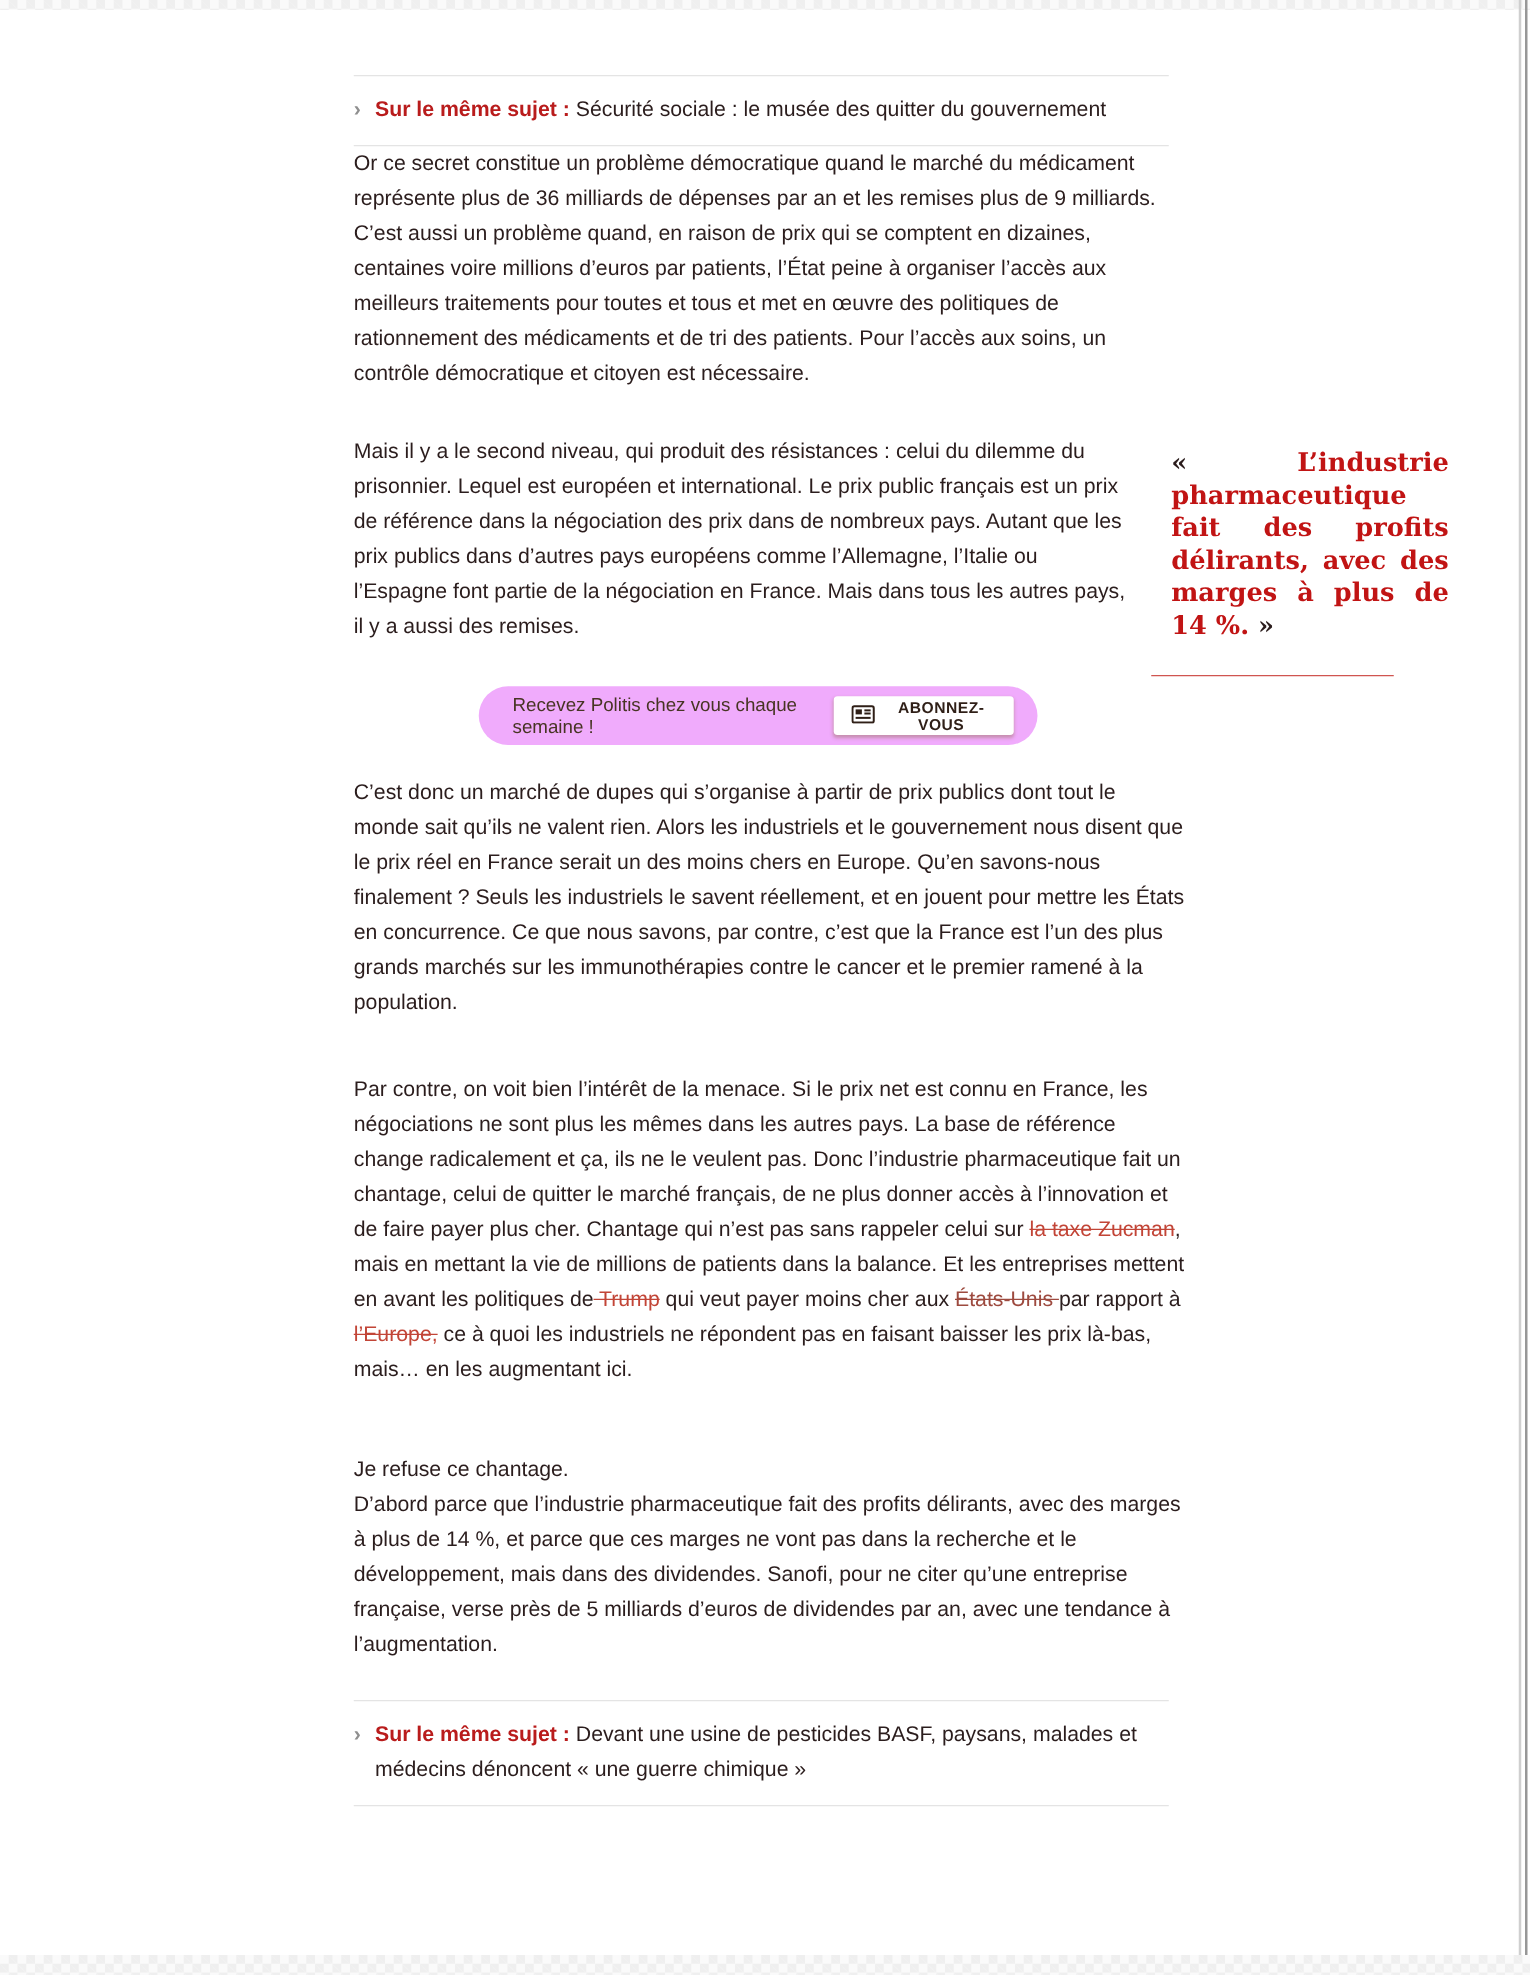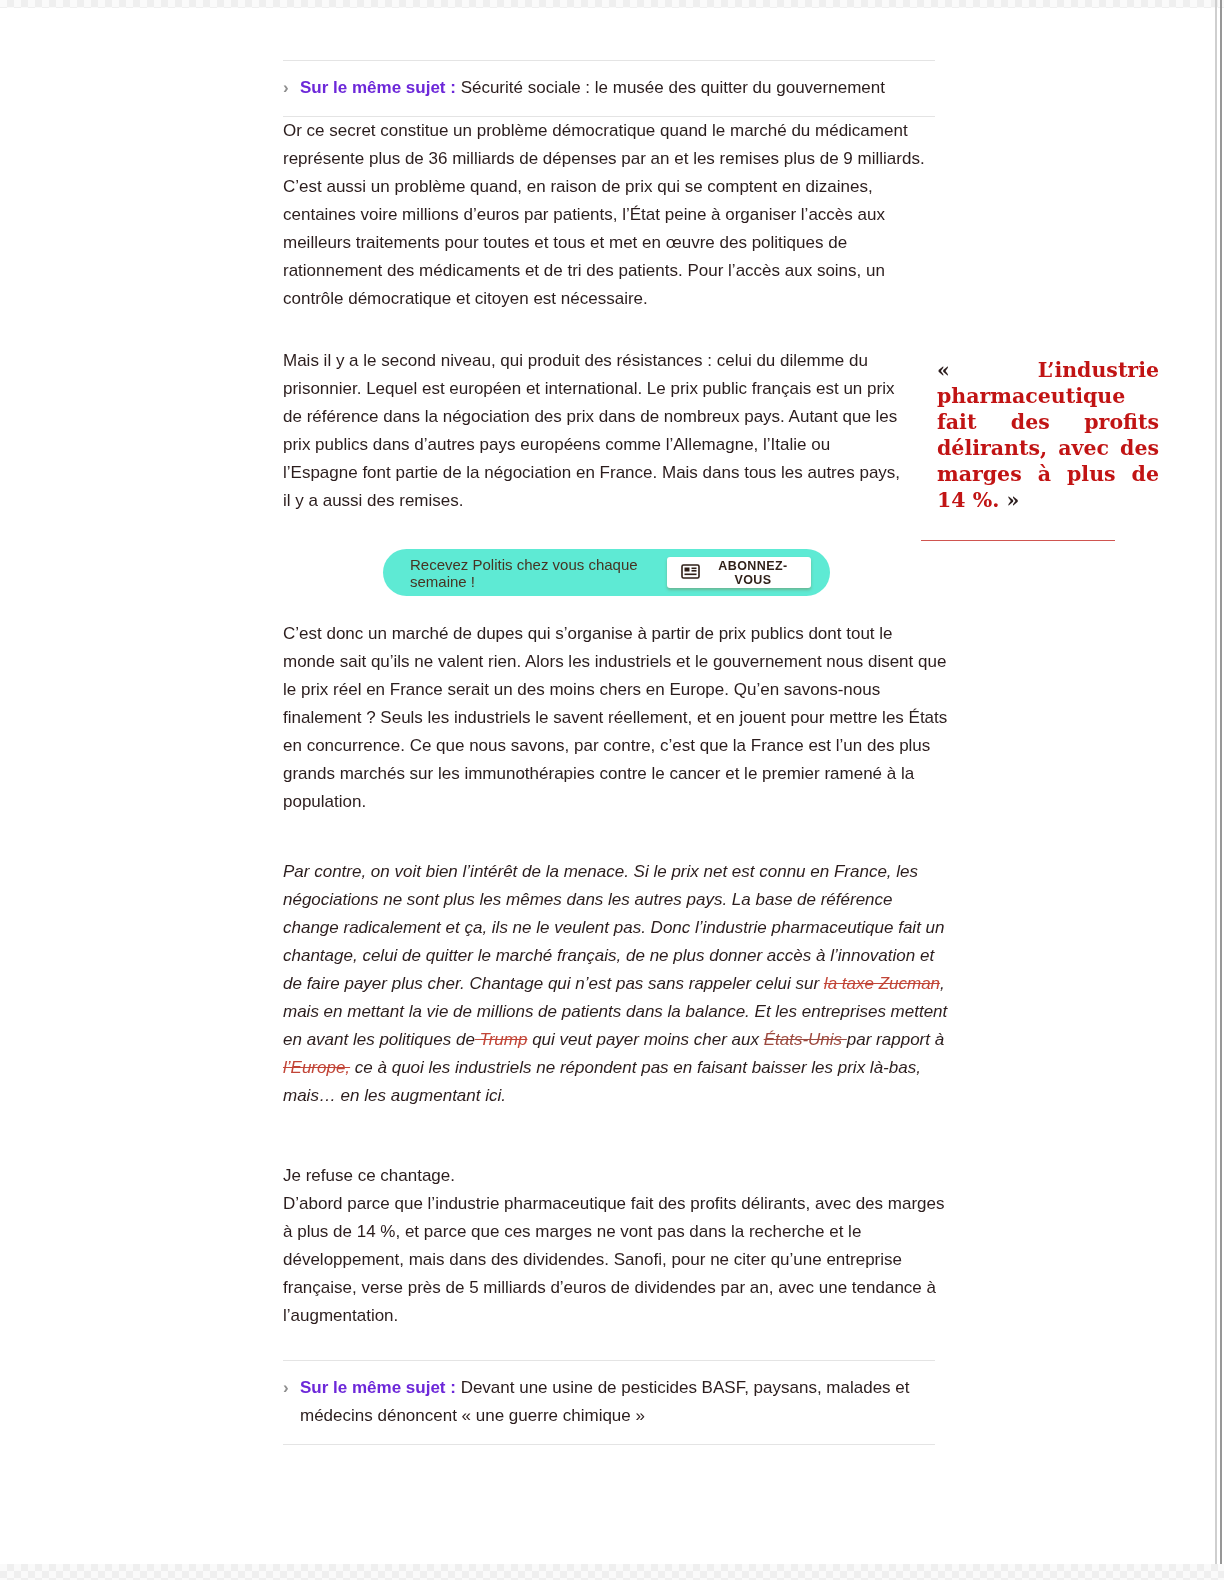--- a/index.html
+++ b/index.html
@@ -55,34 +55,34 @@
   .related.bottom-block { margin-top: 30px; }
   .related-row { display: flex; align-items: flex-start; }
   .chevron {
     color: #8f8f8f;
     font-size: 17px;
     line-height: 28px;
     width: 17px;
     flex: 0 0 17px;
     font-weight: bold;
   }
-  .related-label { color: #6d28d9; font-weight: bold; }
+  .related-label { color: #b91c1c; font-weight: bold; }
   .related-link { color: #2b1d1d; text-decoration: none; cursor: pointer; }
 
   
   .body-p {
     width: 665px;
     font-size: 17px;
     line-height: 28px;
     color: #2b1d1d;
     margin: 0;
   }
   .p1 { }
   .p3 { margin-top: 24px; }
-  .p4 { margin-top: 42px; font-style: italic; }
+  .p4 { margin-top: 42px; }
   .p5 { margin-top: 52px; }
   .p6 { }
 
   .inline-link {
     color: #c24537;
     text-decoration: line-through;
     cursor: pointer;
   }
   .inline-link.visited { color: #9d4a3f; }
 
@@ -112,21 +112,21 @@
     width: 194px;
     margin: 27px 0 0 0;
   }
 
   
   .banner {
     margin-top: 34px;
     margin-left: 100px;
     width: 447px;
     height: 47px;
-    background: #5eead4;
+    background: #f0abfc;
     border-radius: 26px;
     display: flex;
     align-items: center;
   }
   .banner-text {
     margin-left: 27px;
     font-size: 15px;
     color: #473423;
   }
   .subscribe-btn {

